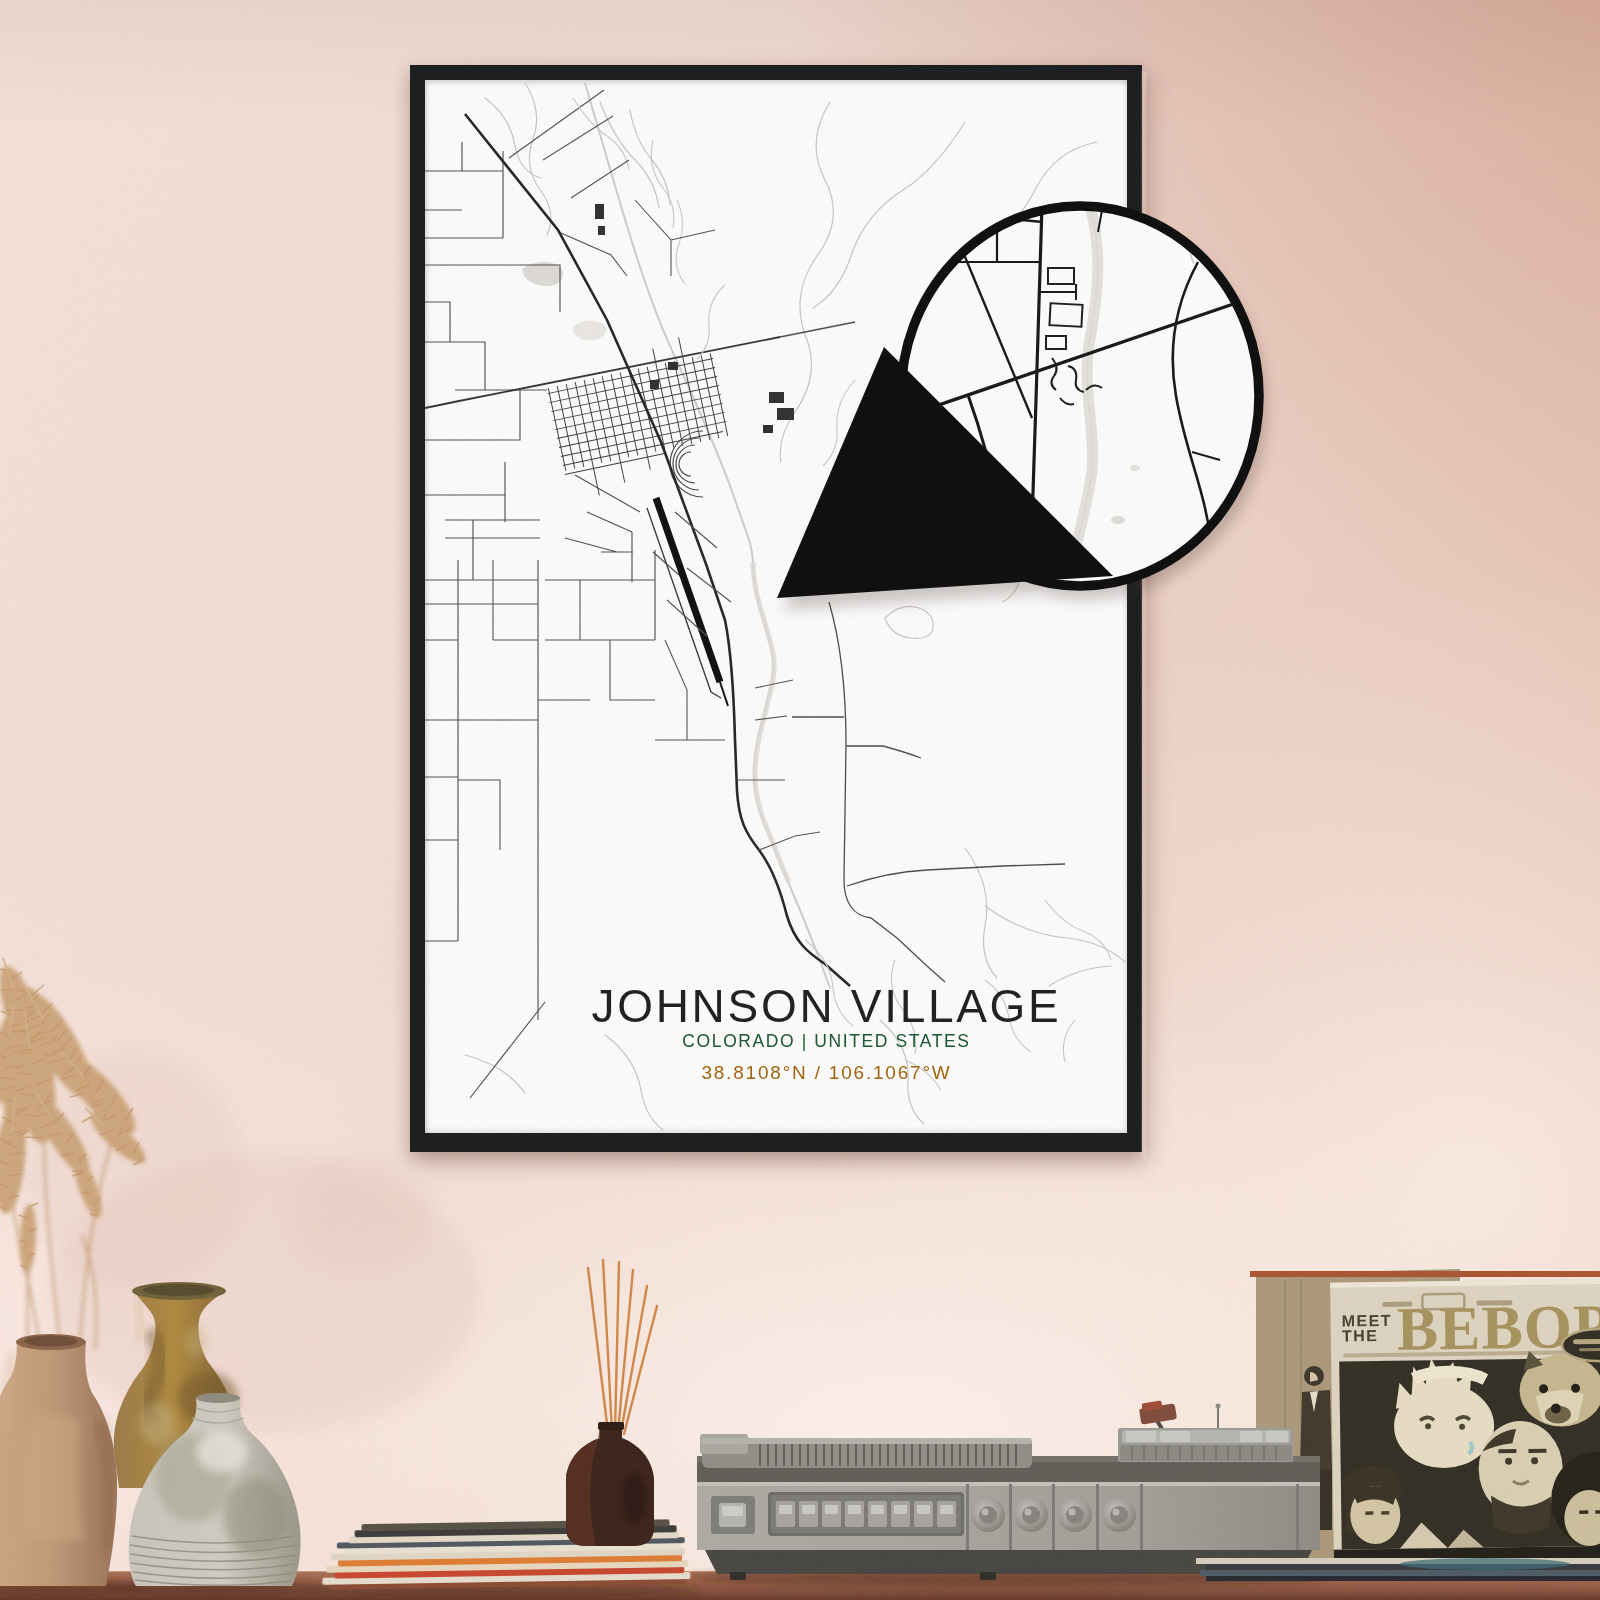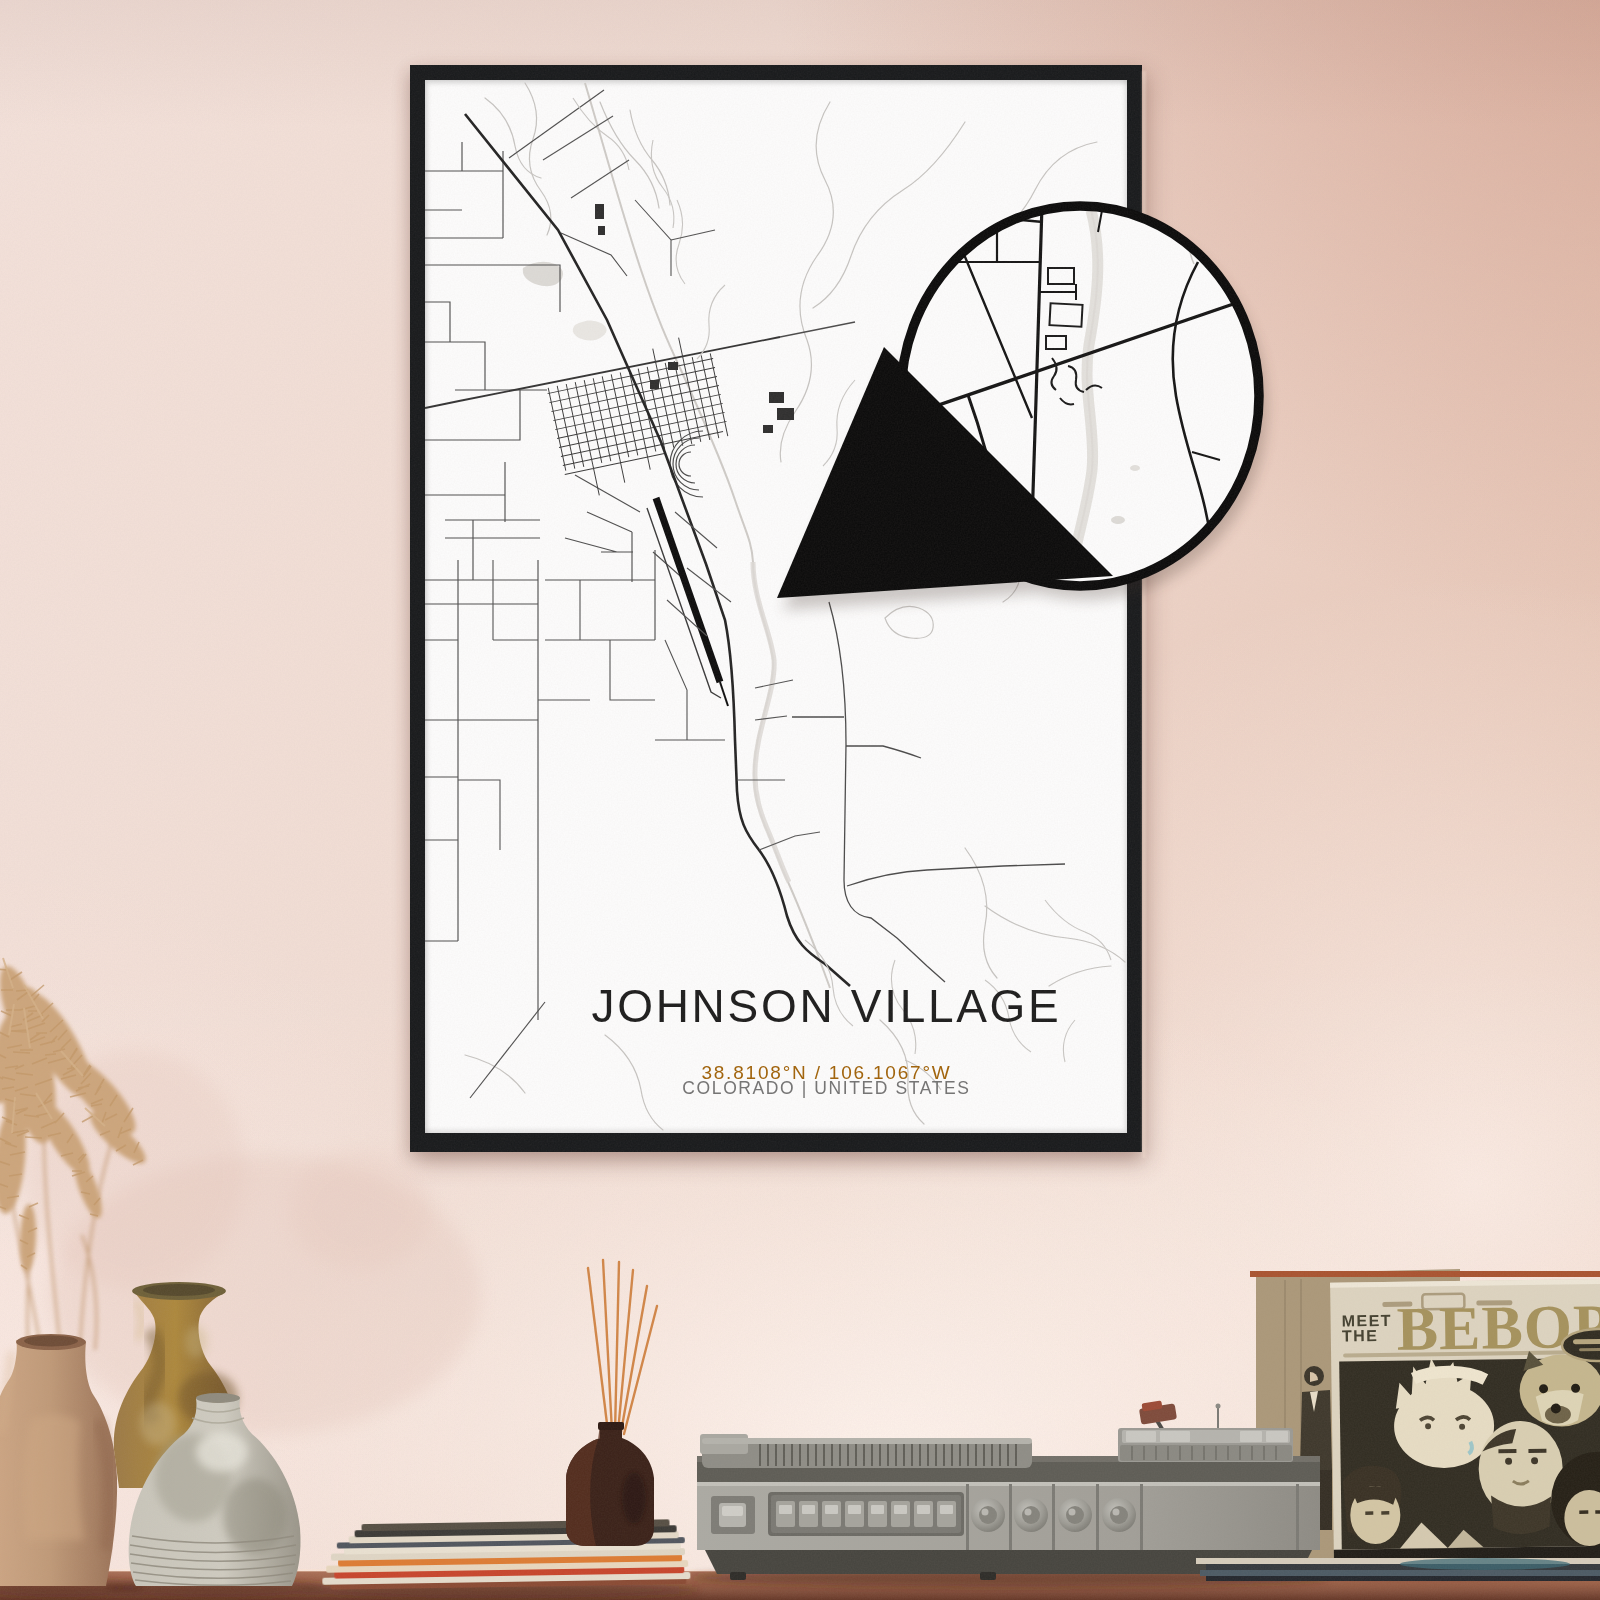--- a/index.html
+++ b/index.html
@@ -22,21 +22,21 @@
   #tabletop-hi{left:0;top:1569px;width:1600px;height:3px;background:rgba(255,230,210,.35);}
   
   #frame{left:410px;top:65px;width:732px;height:1087px;background:#17191b;
      box-shadow: 6px 10px 22px rgba(90,45,35,.30), -3px 6px 14px rgba(90,45,35,.18);}
   #frame .edge-r{position:absolute;right:-4px;top:6px;width:4px;height:100%;background:rgba(245,225,210,.45);filter:blur(1px);}
   #poster{position:absolute;left:15px;top:15px;width:702px;height:1053px;background:#fdfdfd;overflow:hidden;
      box-shadow: inset 2px 3px 5px rgba(0,0,0,.16), inset -2px -3px 5px rgba(0,0,0,.10);}
   #poster svg{position:absolute;left:0;top:0;}
   .ptxt{position:absolute;left:0;width:803px;text-align:center;color:#1c1c1c;}
   #t1{top:899px;font-size:46px;letter-spacing:2.7px;font-weight:400;}
-  #t2{top:951px;font-size:17.5px;letter-spacing:1.6px;color:#737373;margin-top:47px;}
+  #t2{top:951px;font-size:17.5px;letter-spacing:1.6px;color:#14532d;}
   #t3{top:982px;font-size:19px;letter-spacing:1.8px;color:#a16207;}
   
   #grain{inset:0;opacity:.10;pointer-events:none;}
 </style>
 </head>
 <body>
 <div class="abs" id="wall"></div>
 <div class="abs" id="wall2"></div>
 
 <div class="abs" id="frame">

